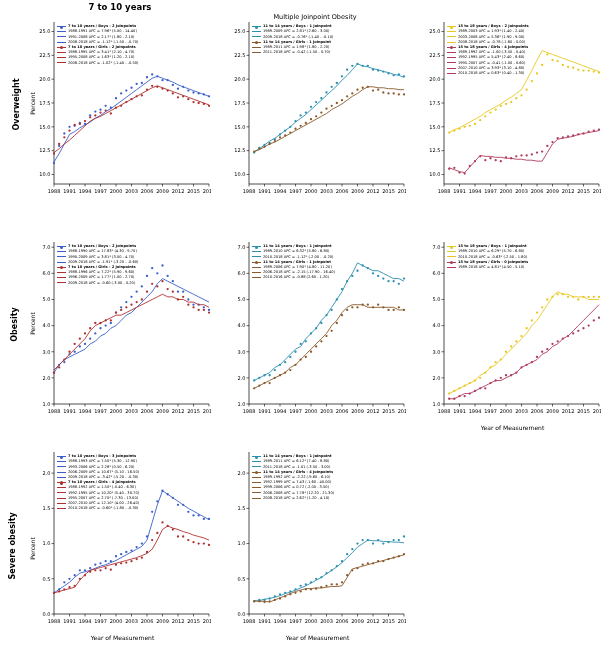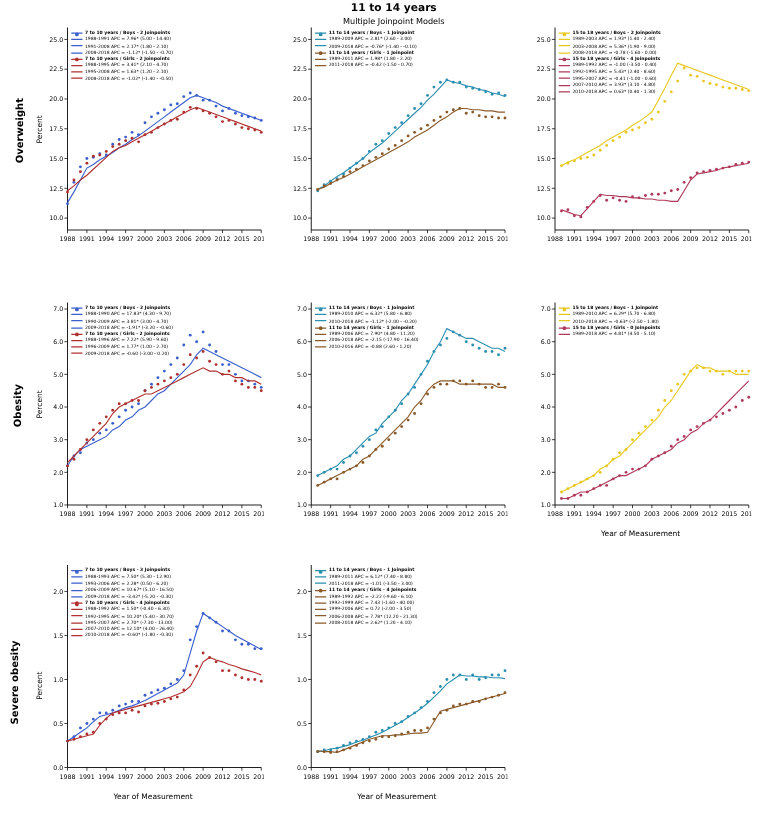--- a/index.html
+++ b/index.html
@@ -18,22 +18,22 @@
   .legend .swatch i{position:absolute;left:3px;top:-1.6px;width:3.2px;height:3.2px;border-radius:50%;}
   .legend .lgtxt{display:block;}
   .legend .lgbold{font-weight:bold;}
   .tick{font-size:5px;fill:#000;font-family:"DejaVu Sans",sans-serif;}
 </style>
 </head>
 <body>
 
 <div id="root">
 
-  <div class="coltitle" style="left:225px;top:2px;width:180px;">11 to 14 years</div>
-  <div class="suptitle" style="left:225px;top:13px;width:180px;">Multiple Joinpoint Models</div>
+  <div class="coltitle" style="left:30px;top:2px;width:180px;">7 to 10 years</div>
+  <div class="suptitle" style="left:225px;top:13px;width:180px;">Multiple Joinpoint Obesity</div>
 
   <div class="rowlabel" style="left:-14px;top:100px;width:60px;text-align:center;">Overweight</div>
   <div class="rowlabel" style="left:-16px;top:320px;width:60px;text-align:center;">Obesity</div>
   <div class="rowlabel" style="left:-18px;top:545px;width:60px;text-align:center;">Severe obesity</div>
 
   <div class="ylab" style="left:2px;top:100px;width:60px;text-align:center;">Percent</div>
   <div class="ylab" style="left:2px;top:320px;width:60px;text-align:center;">Percent</div>
   <div class="ylab" style="left:2px;top:545px;width:60px;text-align:center;">Percent</div>
 
   <div id="panels">

